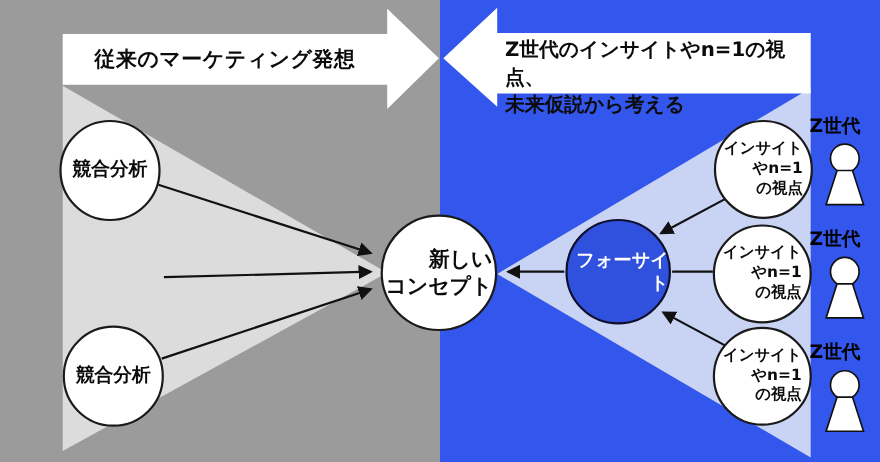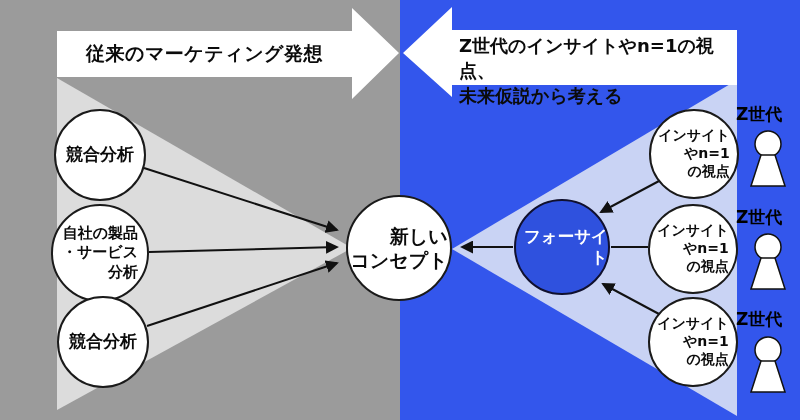--- a/index.html
+++ b/index.html
@@ -93,23 +93,20 @@
     </g>
   </svg>
 
   <div class="banner-label-left">従来のマーケティング発想</div>
   <div class="banner-label-right">
     <div>Z世代のインサイトやn=1の視点、</div>
     <div>未来仮説から考える</div>
   </div>
 
   <div class="node node-competitor">競合分析</div>
-  <div class="node node-product">自社の製品
-・サービス
-分析</div>
   <div class="node node-customer">競合分析</div>
 
   <div class="node node-foresight">フォーサイト</div>
 
   <div class="node node-concept">新しい
 コンセプト</div>
 
   <div class="node node-insight node-insight-1">インサイト
 やn=1
 の視点</div>

